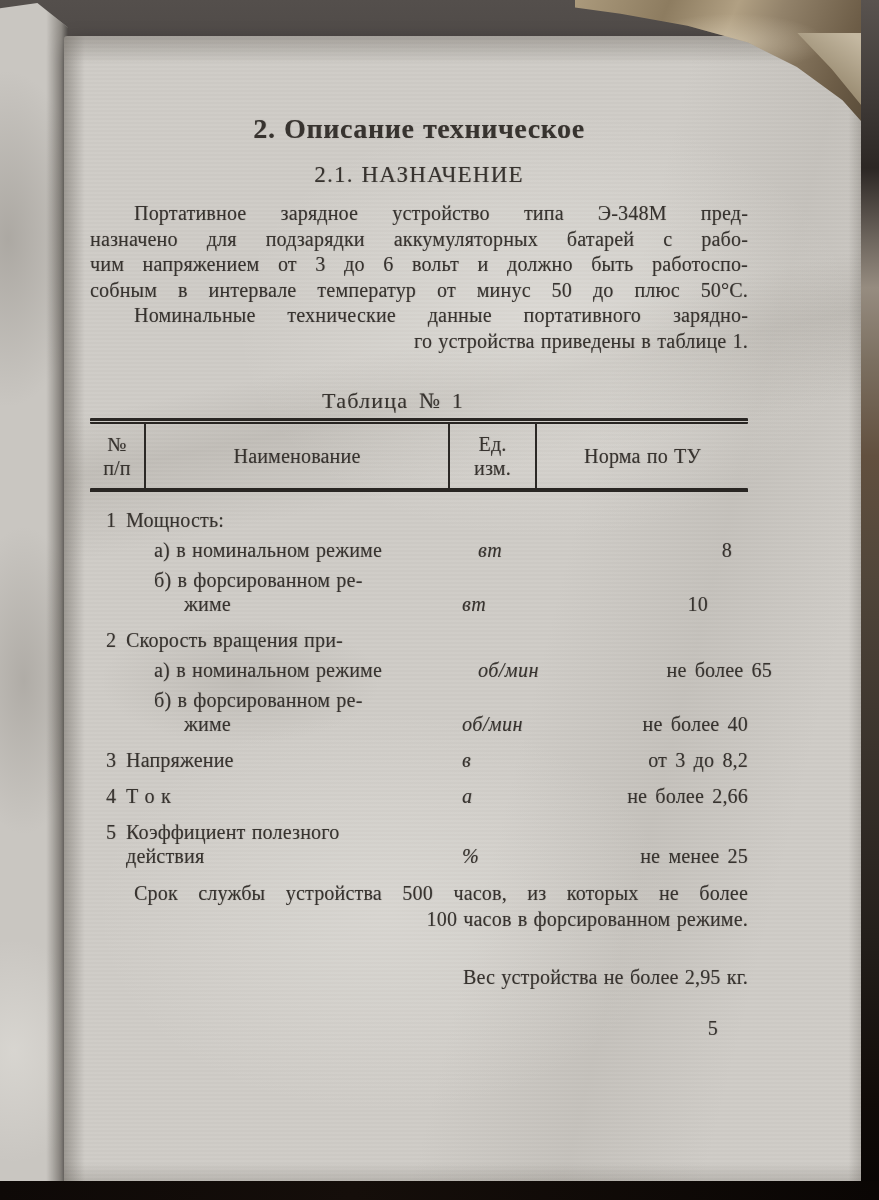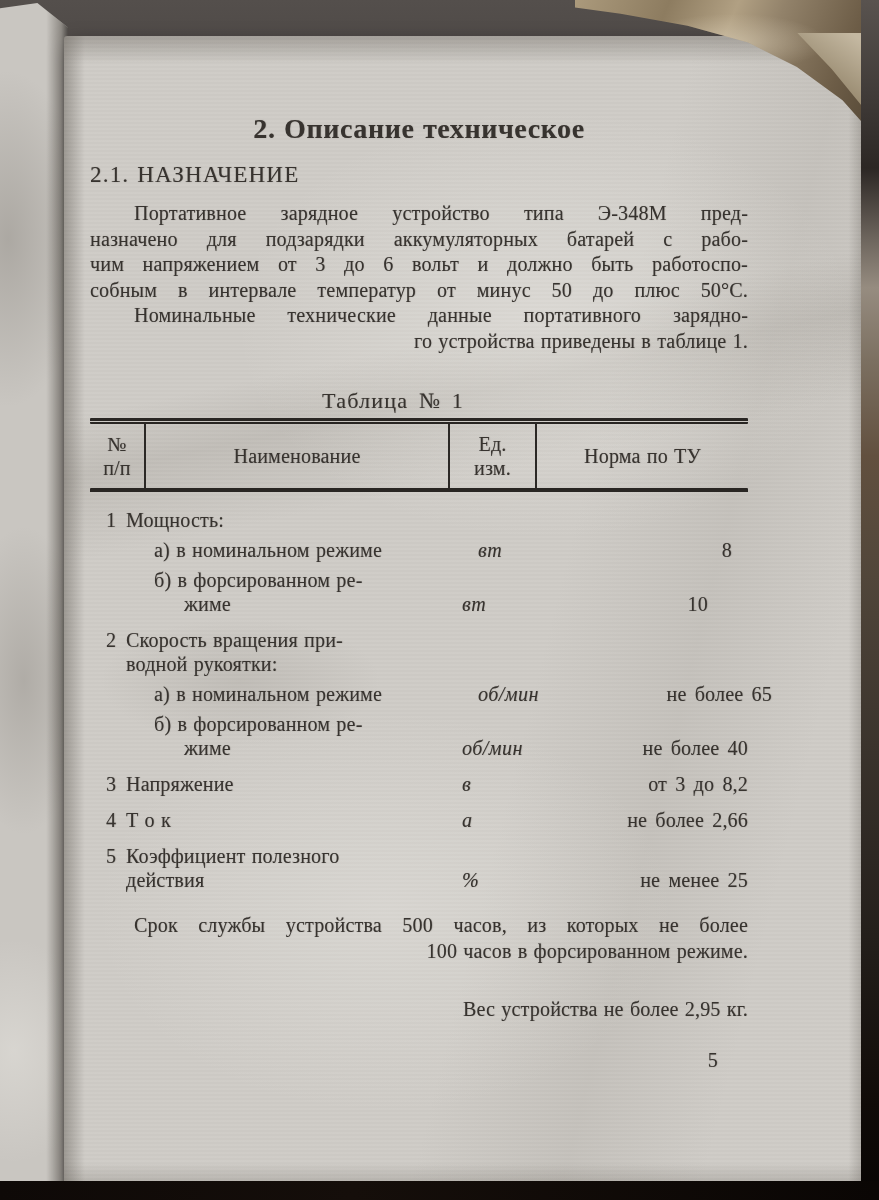--- a/index.html
+++ b/index.html
@@ -58,21 +58,21 @@
     position:absolute;left:0;bottom:0;width:879px;height:19px;
     background:linear-gradient(90deg,#0e0907,#150e0a 40%,#0a0604);
   }
   
   .content{
     position:absolute;left:26px;top:78px;width:658px;
     color:#37332f;font-size:20px;letter-spacing:.2px;word-spacing:1px;
     text-shadow:.4px .4px .9px rgba(55,50,46,.38);
   }
   .h-main{font-size:28px;line-height:30px;font-weight:bold;text-align:center;letter-spacing:.6px;margin:0 0 18px 0;}
-  .h-sub{font-size:23px;line-height:26px;font-weight:normal;letter-spacing:1.2px;margin:0 0 13px 0;}
+  .h-sub{font-size:23px;line-height:26px;font-weight:normal;text-align:center;letter-spacing:1.2px;margin:0 0 13px 0;}
   .h-sub.mt{margin-top:14px;}
   .para{line-height:25.5px;}
   .pline{text-align:justify;}
   .pline.j{text-align-last:justify;}
   .pline.ind{text-indent:44px;}
   .pline.plain{text-align:right;text-align-last:auto;}
   .em{}
   .caption{margin-top:34px;line-height:26px;padding-right:52px;text-align:center;font-size:22px;letter-spacing:1.2px;word-spacing:4px;}
   .rule{height:6px;margin-top:4px;border-radius:1px;background:linear-gradient(180deg,#292623 0 3px,rgba(41,38,35,0) 3px 4px,#292623 4px 6px);}
   .rule.low{margin-top:0;background:linear-gradient(180deg,#292623 0 4.5px,rgba(41,38,35,0) 4.5px 6px);}
@@ -83,21 +83,21 @@
   .trow{display:grid;grid-template-columns:36px 318px 96px 208px;line-height:24px;}
   .trow.gap-m{margin-top:6px;gap:8px;}
   .trow.gap-l{margin-top:12px;}
   .tbody .trow:first-child{margin-top:12px;}
   .c-num{padding-left:16px;}
   .c-name.i1{padding-left:20px;}
   .c-name.i2{padding-left:58px;}
   .c-unit{font-style:italic;padding-left:18px;letter-spacing:.5px;}
   .c-val{text-align:right;word-spacing:3px;}
   .c-val.pr{padding-right:40px;}
-  .after-table{margin-top:20px;line-height:26px;}
+  .after-table{margin-top:12px;line-height:26px;}
   .weight{margin-top:32px;line-height:26px;}
   .page-num{margin-top:26px;padding-right:30px;text-align:right;line-height:24px;}
 </style>
 </head>
 <body>
 
 <div class="photo">
   <div class="prev-page"></div>
 
   <div class="page">
@@ -165,26 +165,20 @@
               <div class="c-name i2">жиме</div>
               <div class="c-unit">вт</div>
               <div class="c-val pr">10</div>
             </div>
             <div class="trow gap-l">
               <div class="c-num">2</div>
               <div class="c-name">Скорость вращения при-</div>
               <div class="c-unit"></div>
               <div class="c-val"></div>
             </div>
-            <div class="trow">
-              <div class="c-num"></div>
-              <div class="c-name">водной рукоятки:</div>
-              <div class="c-unit"></div>
-              <div class="c-val"></div>
-            </div>
             <div class="trow gap-m">
               <div class="c-num"></div>
               <div class="c-name i1">а) в номинальном режиме</div>
               <div class="c-unit">об/мин</div>
               <div class="c-val">не более 65</div>
             </div>
             <div class="trow gap-m">
               <div class="c-num"></div>
               <div class="c-name i1">б) в форсированном ре-</div>
               <div class="c-unit"></div>

